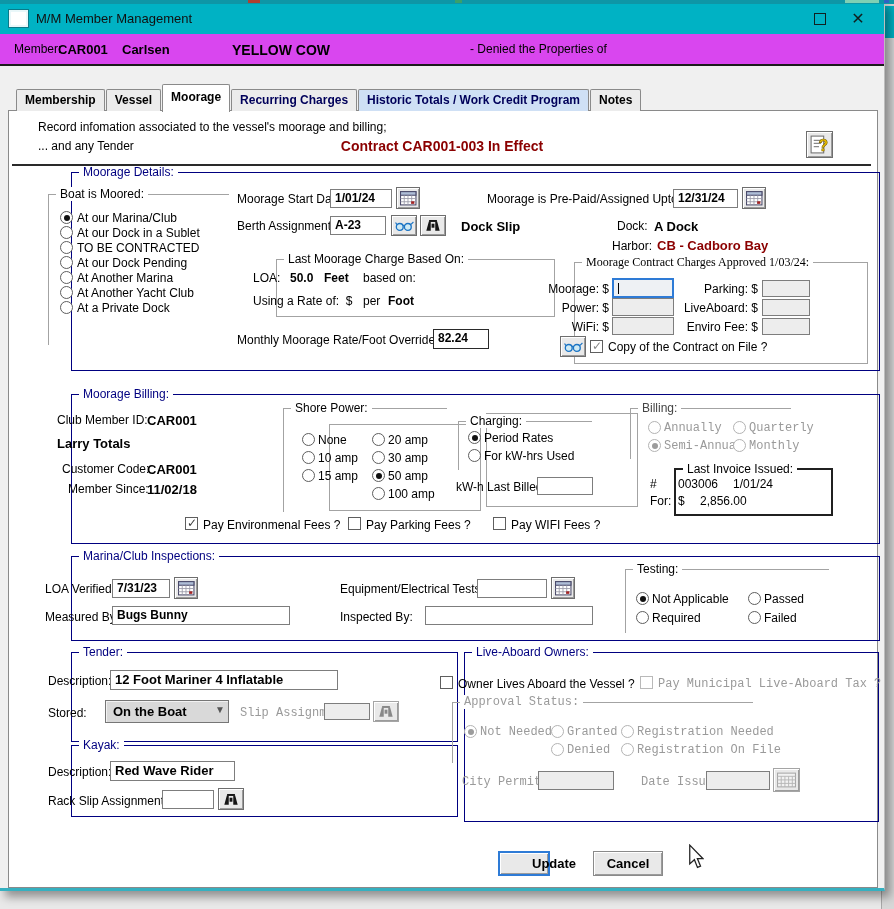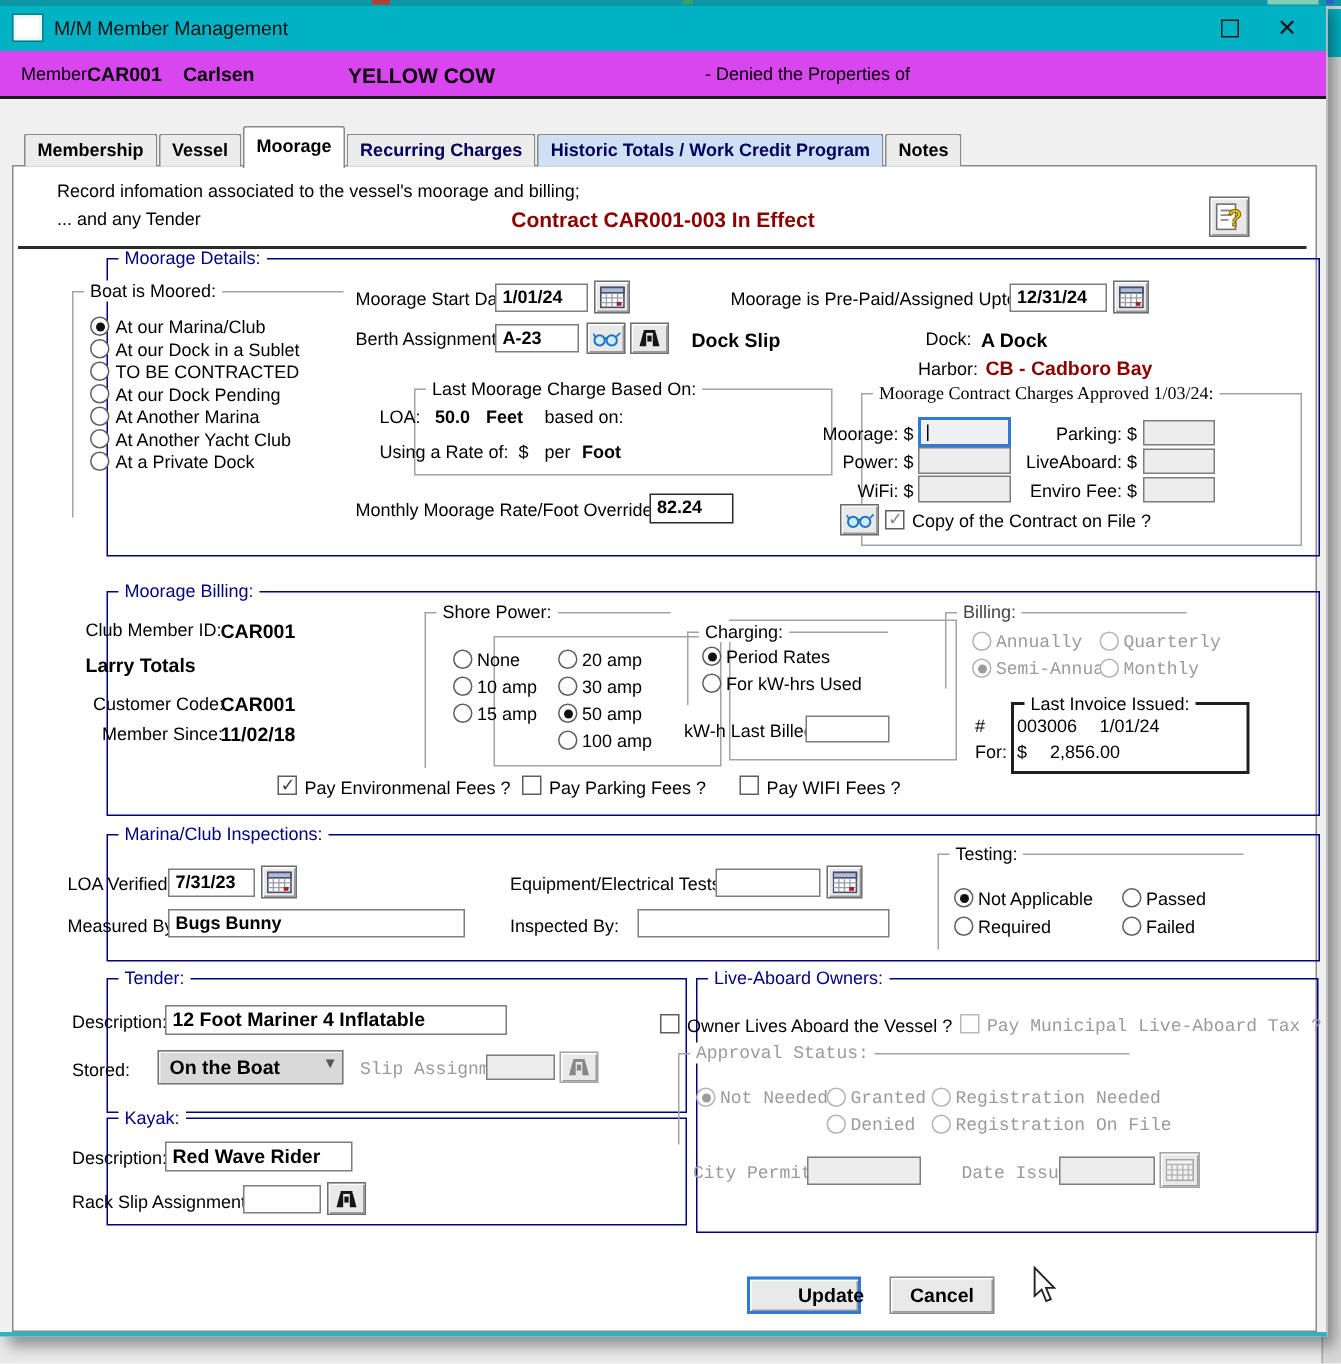--- a/index.html
+++ b/index.html
@@ -323,21 +323,21 @@
     <span class="cap navy">Marina/Club Inspections:</span>
   </div>
   <div class="lbl" style="left:45px;top:582px;">LOA Verified:</div>
   <div class="tbox" style="left:112px;top:579px;width:58px;height:19px;">7/31/23</div>
   <button class="icon-btn" style="left:174px;top:577px;width:24px;height:22px;">
     <svg width="17" height="16">
         <use href="#sym-cal"></use>
       </svg>
   </button>
   <div class="lbl" style="left:45px;top:610px;">Measured By:</div>
-  <div class="tbox" style="left:112px;top:606px;width:198px;height:19px;">Bugs Bunny</div>
+  <div class="tbox" style="left:112px;top:606px;width:178px;height:19px;">Bugs Bunny</div>
   <div class="lbl" style="left:340px;top:582px;">Equipment/Electrical Tests:</div>
   <div class="tbox" style="left:477px;top:579px;width:70px;height:19px;"></div>
   <button class="icon-btn" style="left:551px;top:577px;width:24px;height:22px;">
     <svg width="17" height="16">
         <use href="#sym-cal"></use>
       </svg>
   </button>
   <div class="lbl" style="left:340px;top:610px;">Inspected By:</div>
   <div class="tbox" style="left:425px;top:606px;width:168px;height:19px;"></div>
 
@@ -409,21 +409,21 @@
   <div class="lbl grayt" style="left:462px;top:775px;">City Permit ID:</div>
   <div class="tbox dim" style="left:538px;top:771px;width:76px;height:19px;"></div>
   <div class="lbl grayt" style="left:641px;top:775px;">Date Issued:</div>
   <div class="tbox dim" style="left:706px;top:771px;width:64px;height:19px;"></div>
   <button class="icon-btn dis" style="left:773px;top:768px;width:27px;height:24px;">
     <svg width="19" height="16">
         <use href="#sym-cal2"></use>
       </svg>
   </button>
 
-  <button class="btn primary" style="left:498px;top:851px;width:76px;height:25px;padding-left:32px;">Update</button>
+  <button class="btn primary" style="left:498px;top:851px;width:52px;height:25px;padding-left:32px;">Update</button>
   <button class="btn" style="left:593px;top:851px;width:70px;height:25px;">Cancel</button>
 </div>
 
 <div class="top-strip">
   <i style="left:248px;width:12px;background:#b04030;"></i>
   <i style="left:455px;width:7px;background:#3aa06a;"></i>
   <i style="left:845px;width:34px;background:#7fd0b4;"></i>
   <i style="left:884px;width:5px;background:#2f62c4;"></i>
 </div>
 

